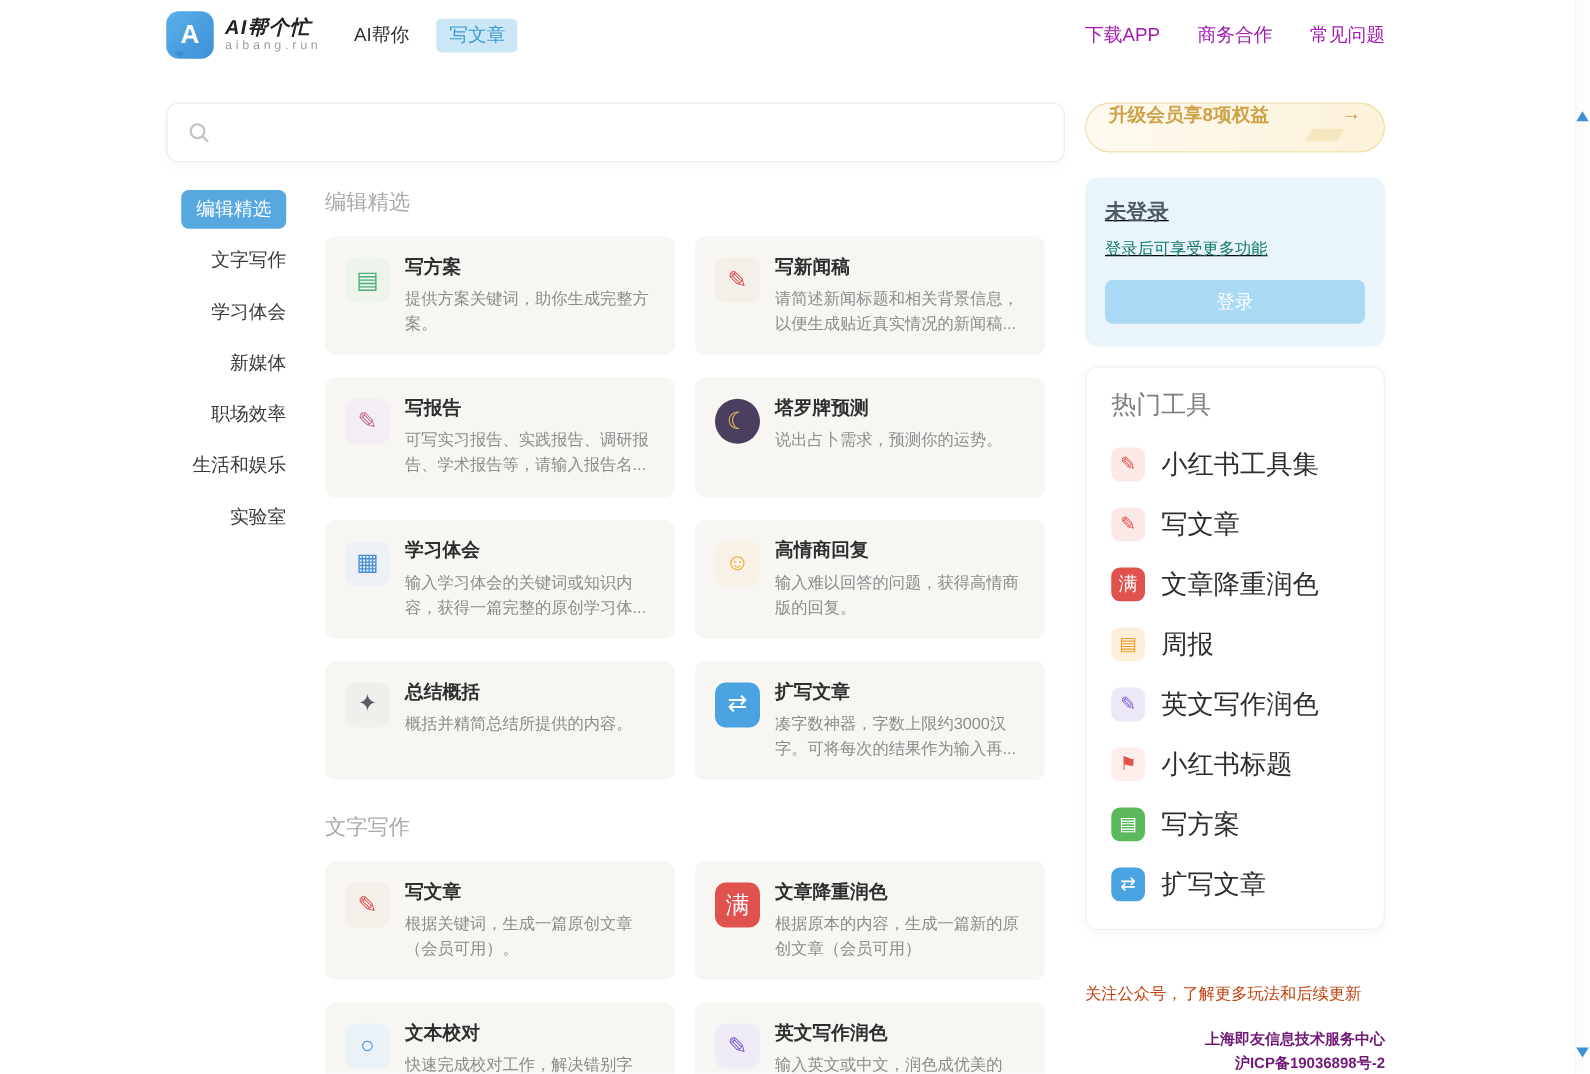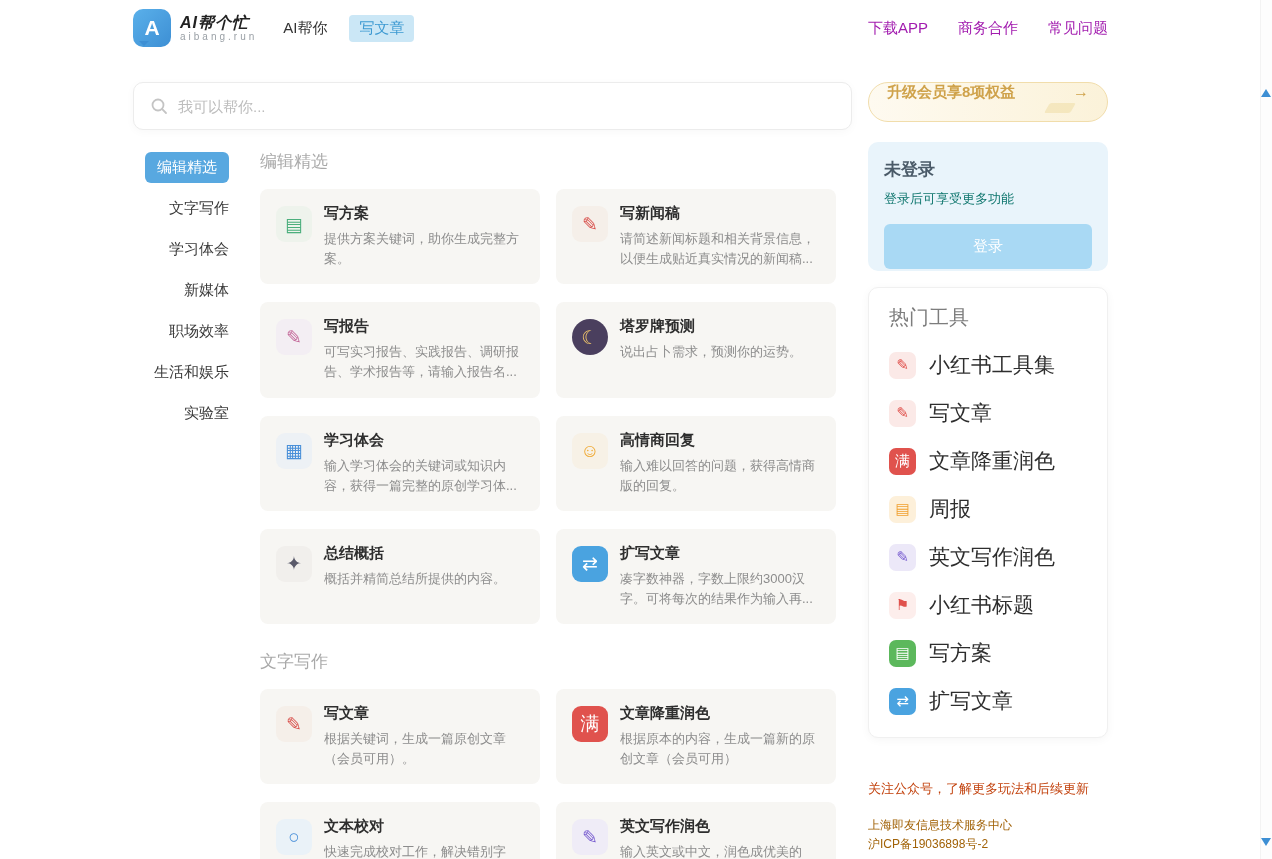--- a/index.html
+++ b/index.html
@@ -60,36 +60,36 @@
 
   
   .vip-btn { height:40px; border-radius:21px; border:1px solid #f1ddab;
     background:linear-gradient(90deg,#fefaf0,#fbf2d9); display:flex; align-items:flex-start;
     justify-content:space-between; padding:0 18px; cursor:pointer;
     color:#cfa24a; font-size:15px; font-weight:700; position:relative; }
   .vip-arrow { font-size:16px; font-weight:400; }
   .vip-wing { position:absolute; right:34px; top:20px; width:26px; height:10px;
     background:#f3e3b6; transform:skewX(-30deg); border-radius:2px; opacity:.8; }
 
-  .login-card { margin-top:20px; background:#e9f4fb; border-radius:10px; padding:16px 16px 2px; }
+  .login-card { margin-top:20px; background:#e9f4fb; border-radius:10px; padding:16px 16px 18px;text-decoration:underline; }
   .login-title { font-size:17px; font-weight:700; color:#4a5a68; }
   .login-sub { font-size:13px; color:#0f766e; margin-top:9px; }
-  .login-btn { margin-top:16px; width:100%; height:45px; border:none; border-radius:6px;
+  .login-btn { margin-top:16px; width:100%; height:35px; border:none; border-radius:6px;
     background:#a9d9f4; color:#fff; font-size:15px; cursor:pointer; font-family:inherit; }
 
   .hot-card { margin-top:16px; background:#fff; border:1px solid #f0f0f0; border-radius:10px;
     padding:16px 20px 12px; box-shadow:0 2px 10px rgba(0,0,0,.04); }
   .hot-title { font-size:20px; color:#7d7d7d; margin-bottom:10px; }
   .hot-item { display:flex; align-items:center; gap:13px; height:48px; cursor:pointer; }
   .hot-icon { width:27px; height:27px; flex:none; border-radius:7px; display:flex;
     align-items:center; justify-content:center; font-size:15px; }
   .hot-label { font-size:21px; color:#2e2e2e; }
 
   .footer-note { margin-top:42px; font-size:13px; color:#c2410c; white-space:nowrap; }
-  .company-block { margin-top:18px; text-align:left; font-size:12px; color:#a16207; line-height:1.6; }
+  .company-block { margin-top:18px; text-align:right; font-size:12px; color:#701a75; line-height:1.6;font-weight:bold; }
 
   
   .scrollbar { position:absolute; right:0; top:0; width:12px; height:859px;
     background:#fdfdfd; border-left:1px solid #f3f3f3; }
   .scroll-up { position:absolute; right:1px; top:84px; width:0; height:0;
     border:5px solid transparent; border-bottom:8px solid #3d8fd4; cursor:pointer; }
   .scroll-down { position:absolute; right:1px; bottom:8px; width:0; height:0;
     border:5px solid transparent; border-top:8px solid #3d8fd4; cursor:pointer; }
 </style>
 </head>
@@ -117,21 +117,20 @@
   </header>
 
   <div class="content">
     <div class="main-col">
 
       <div class="search-bar">
         <svg width="18" height="18" viewBox="0 0 18 18">
           <circle cx="8" cy="8" r="5.5" fill="none" stroke="#c4c4c4" stroke-width="1.8"></circle>
           <line x1="12.2" y1="12.2" x2="16" y2="16" stroke="#c4c4c4" stroke-width="1.8" stroke-linecap="round"></line>
         </svg>
-        <input class="search-input" placeholder="我可以帮你..." style="">
       </div>
 
       <div class="main-body">
         <aside class="cats" id="cats">
             <div class="cat active">编辑精选</div>
             <div class="cat">文字写作</div>
             <div class="cat">学习体会</div>
             <div class="cat">新媒体</div>
             <div class="cat">职场效率</div>
             <div class="cat">生活和娱乐</div>

